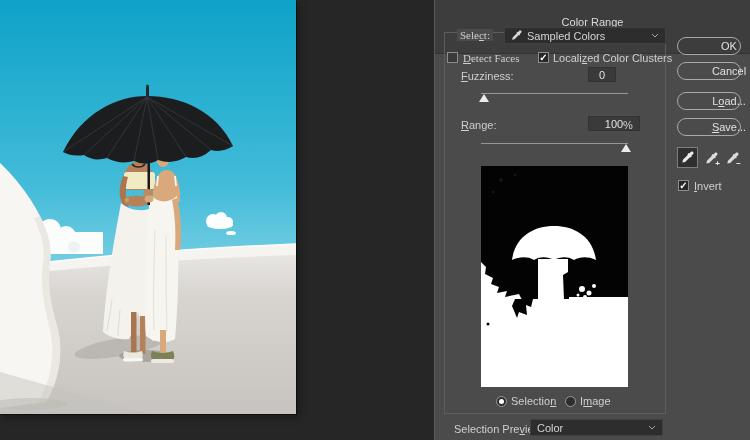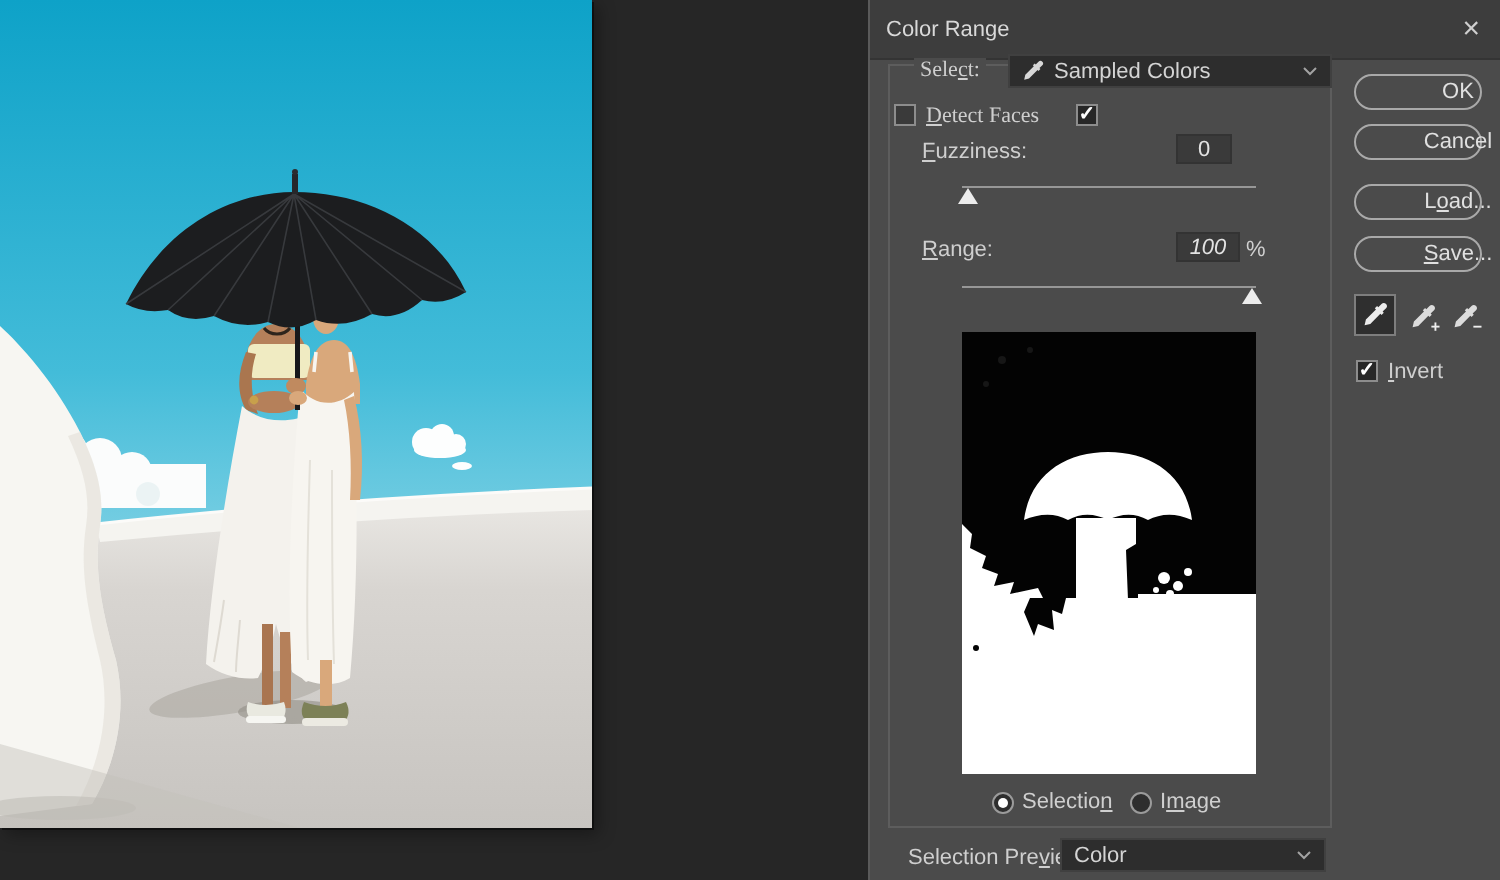--- a/index.html
+++ b/index.html
@@ -19,22 +19,23 @@
   .photo svg{display:block;}
 
   
   .dialog{
     position:absolute;left:434px;top:0;width:316px;height:440px;
     background:#4b4b4b;border-left:1px solid #5a5a5a;box-sizing:border-box;
     color:#cfcfcf;font-size:11px;
   }
   .titlebar{
     position:absolute;left:0;top:0;right:0;height:21px;background:#3d3d3d;
-    border-bottom:1px solid #343434;display:flex;align-items:center;padding:4px 8px;
+    border-bottom:1px solid #343434;display:flex;align-items:center;padding:16px 8px;
     color:#d9d9d9;
+    flex-direction:column;
   }
   .titlebar .title{flex:1;}
   .close{font-size:15px;line-height:15px;color:#cfcfcf;padding:0 2px;cursor:default;}
 
   .group-frame{
     position:absolute;left:9px;top:32px;width:220px;height:380px;
     border:1px solid #5d5d5d;
   }
   .lbl{position:absolute;color:#cfcfcf;white-space:nowrap;}
   .bgpatch{background:#4b4b4b;padding:0 3px;font-family:Liberation Serif, serif;}
@@ -219,28 +220,29 @@
         </svg>
       </span>
   </div>
 
   <span class="cb" style="left:12px;top:52px;"></span>
   <span class="lbl" style="left:28px;top:52px;font-family:Liberation Serif, serif;"><u>D</u>etect Faces</span>
 
   <span class="cb checked" style="left:103px;top:52px;">
     <span class="tick">✓</span>
   </span>
+  <span class="lbl" style="left:118px;top:52px;">Locali<u>z</u>ed Color Clusters</span>
 
   <span class="lbl" style="left:26px;top:70px;"><u>F</u>uzziness:</span>
   <div class="valbox" style="left:153px;top:67px;width:28px;height:15px;">0</div>
   <div class="track" style="left:46px;top:93px;width:147px;"></div>
   <div class="thumb" style="left:44px;top:94px;"></div>
 
   <span class="lbl" style="left:26px;top:119px;"><u>R</u>ange:</span>
-  <div class="valbox" style="left:153px;top:116px;width:32px;height:15px;font-style:italic;">100</div>
+  <div class="valbox" style="left:153px;top:116px;width:52px;height:15px;">100</div>
   <span class="lbl" style="left:188px;top:119px;">%</span>
   <div class="track" style="left:46px;top:143px;width:147px;"></div>
   <div class="thumb" style="left:186px;top:144px;"></div>
 
   <div class="mask-thumb">
     <svg viewBox="0 0 147 221" width="147" height="221">
       <rect width="147" height="221" fill="#030303"></rect>
       <g fill="#161616">
         <circle cx="20" cy="14" r="2"></circle>
           <circle cx="34" cy="9" r="1.5"></circle>

